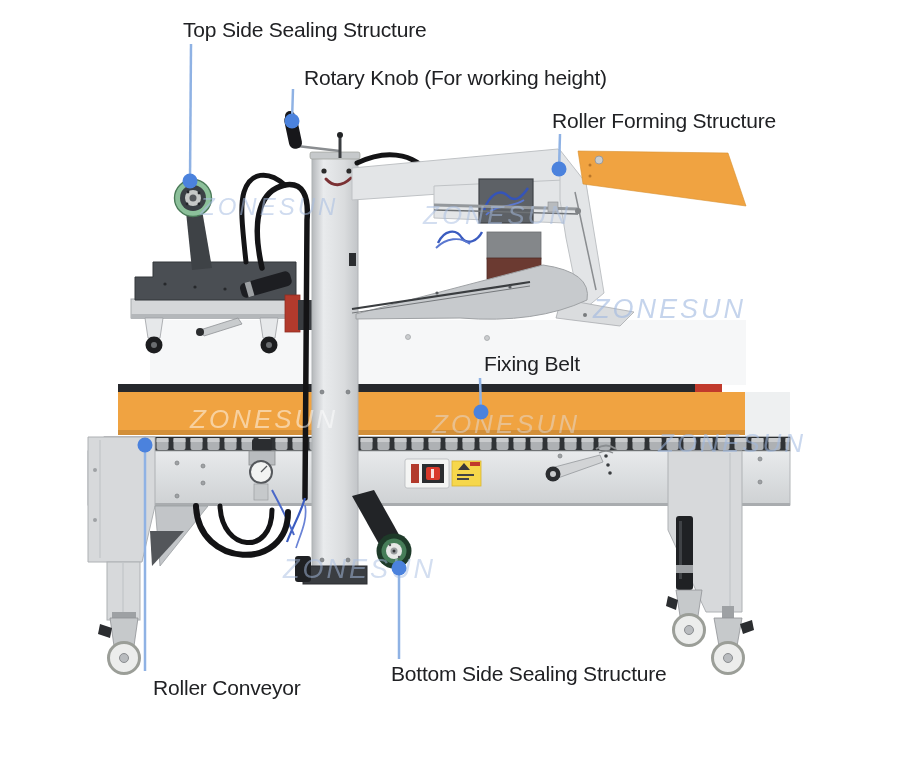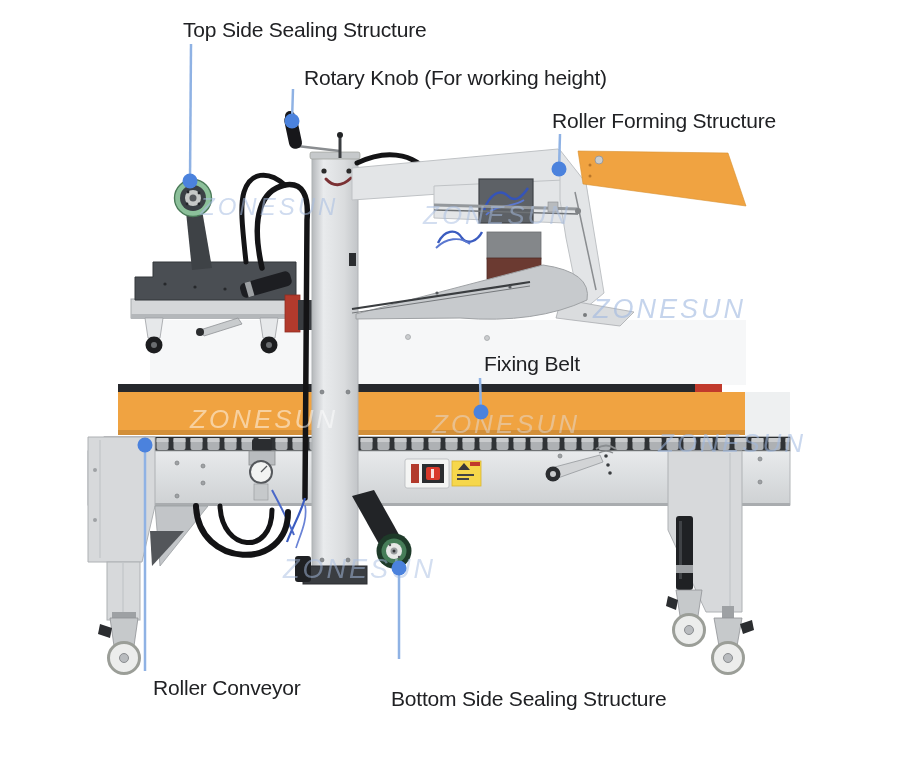--- a/index.html
+++ b/index.html
@@ -10,21 +10,21 @@
   .stage svg{position:absolute;left:0;top:0;}
   .lbl{
     position:absolute;font-size:21px;line-height:1.1;color:#202124;
     white-space:nowrap;letter-spacing:-0.2px;text-align:right;
   }
   .lbl-top-side{left:183px;top:18px;}
   .lbl-rotary{left:304px;top:66px;}
   .lbl-carton{left:552px;top:109px;}
   .lbl-fixing{left:484px;top:352px;}
   .lbl-roller{left:153px;top:676px;}
-  .lbl-bottom-side{left:391px;top:662px;margin-top:25px;}
+  .lbl-bottom-side{left:391px;top:662px;}
   .wm{font-style:italic;letter-spacing:3px;font-weight:400;}
 </style>
 </head>
 <body>
 
 <div class="stage">
 
 <svg width="900" height="769" viewBox="0 0 900 769">
   <defs>
     <pattern id="rollers" x="104" y="437" width="17" height="14" patternUnits="userSpaceOnUse">

